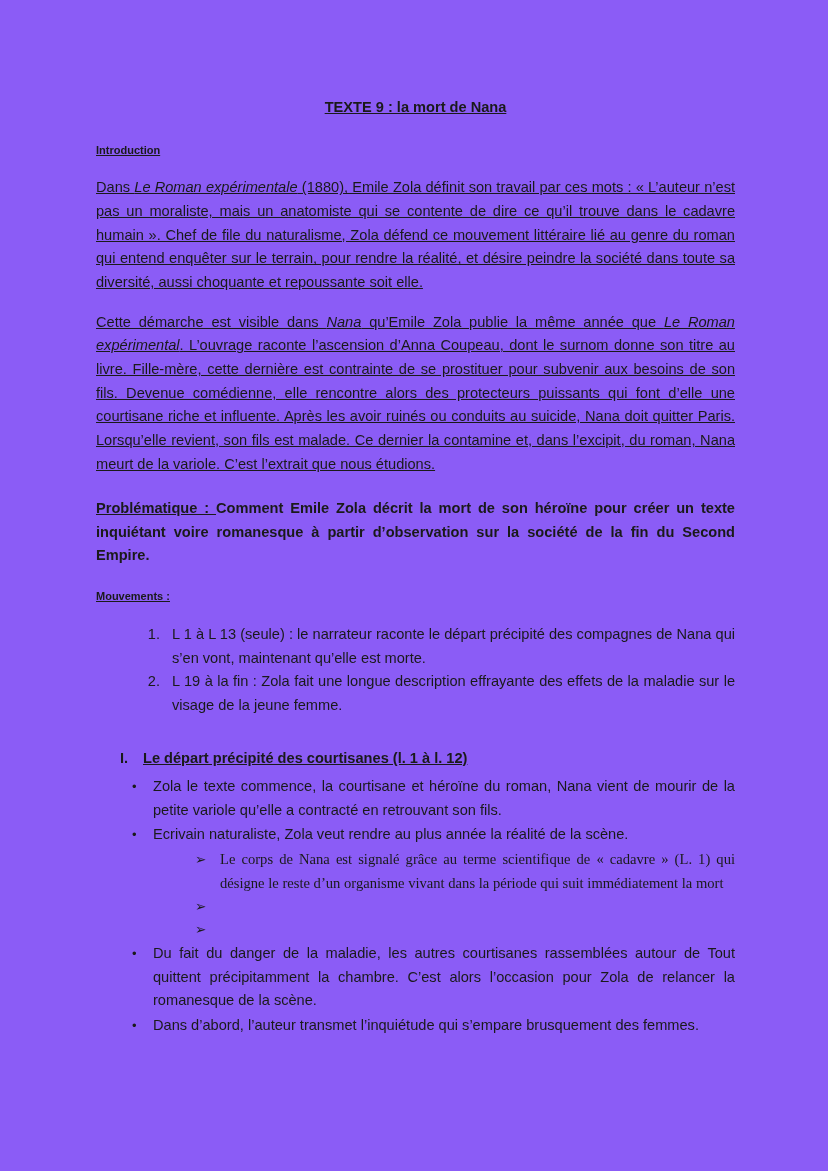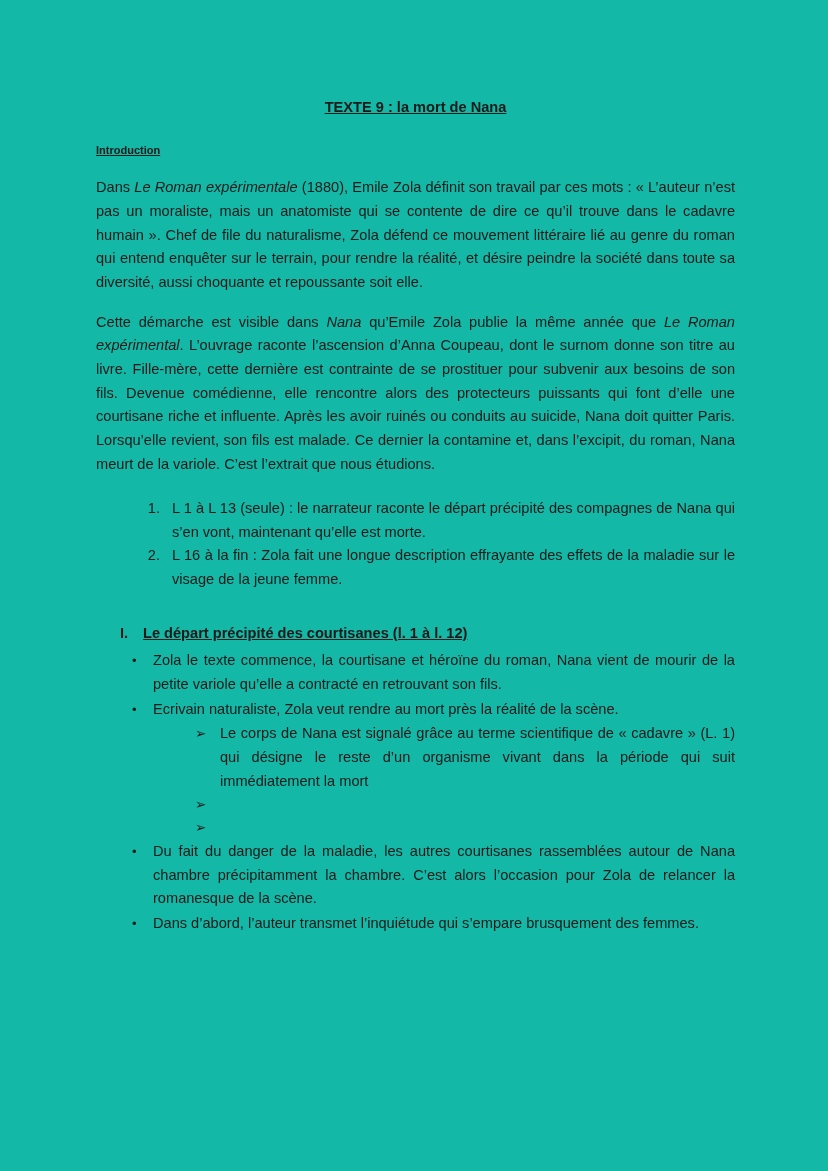--- a/index.html
+++ b/index.html
@@ -4,21 +4,21 @@
 <style>
   html, body {
     margin: 0;
     padding: 0;
     background: #ffffff;
   }
   .page {
     position: relative;
     width: 828px;
     height: 1171px;
-    background: #14b8a6;
+    background: #8b5cf6;
     box-sizing: border-box;
     padding: 96px 93px 0 96px;
     font-family: "Liberation Sans", sans-serif;
     font-size: 14.6px;
     line-height: 1.62;
     color: #1a1a1a;
     overflow: hidden;
   }
 
   
@@ -35,20 +35,21 @@
     font-size: 11px;
     margin: 0 0 17px 0;
   }
   .sec-head span { text-decoration: underline; }
 
   
   p.body {
     margin: 0 0 16px 0;
     text-align: justify;
     text-justify: inter-word;
+    text-decoration: underline;
   }
   p.body.last { margin-bottom: 21px; }
   .it { font-style: italic; }
 
   
   .problematique {
     font-weight: bold;
     text-align: justify;
     margin: 0 0 20px 0;
   }
@@ -114,77 +115,82 @@
     flex: 0 0 25px;
     width: 25px;
     font-size: 13.5px;
     line-height: 1.62;
     color: #1a1a1a;
   }
   .b2 .tx {
     flex: 1 1 auto;
     text-align: justify;
     text-justify: inter-word;
+    font-family: Liberation Serif, serif;
   }
 </style>
 </head>
 <body>
 
 <div class="page">
 
   <h1 class="doc-title">
     <span>TEXTE 9 : la mort de Nana</span>
   </h1>
 
   <h2 class="sec-head">
     <span>Introduction</span>
   </h2>
 
   <p class="body"><span>Dans </span><span class="it">Le Roman expérimentale</span><span> (1880), Emile Zola définit son travail par ces mots : « L’auteur n’est pas un moraliste, mais un anatomiste qui se contente de dire ce qu’il trouve dans le cadavre humain ». Chef de file du naturalisme, Zola défend ce mouvement littéraire lié au genre du roman qui entend enquêter sur le terrain, pour rendre la réalité, et désire peindre la société dans toute sa diversité, aussi choquante et repoussante soit elle.</span></p>
 
   <p class="body last"><span>Cette démarche est visible dans </span><span class="it">Nana</span><span> qu’Emile Zola publie la même année que </span><span class="it">Le Roman expérimental</span><span>. L’ouvrage raconte l’ascension d’Anna Coupeau, dont le surnom donne son titre au livre. Fille-mère, cette dernière est contrainte de se prostituer pour subvenir aux besoins de son fils. Devenue comédienne, elle rencontre alors des protecteurs puissants qui font d’elle une courtisane riche et influente. Après les avoir ruinés ou conduits au suicide, Nana doit quitter Paris. Lorsqu’elle revient, son fils est malade. Ce dernier la contamine et, dans l’excipit, du roman, Nana meurt de la variole. C’est l’extrait que nous étudions.</span></p>
 
+  <p class="problematique"><span class="lbl">Problématique : </span><span>Comment Emile Zola décrit la mort de son héroïne pour créer un texte inquiétant voire romanesque à partir d’observation sur la société de la fin du Second Empire.</span></p>
 
+  <h2 class="sec-head">
+    <span>Mouvements :</span>
+  </h2>
 
   <ol class="mouvements">
     <li>L 1 à L 13 (seule) :  le narrateur raconte le départ précipité des compagnes de Nana qui s’en vont, maintenant qu’elle est morte.</li>
-    <li>L 16 à la fin : Zola fait une longue description effrayante des effets de la maladie sur le visage de la jeune femme.</li>
+    <li>L 19 à la fin : Zola fait une longue description effrayante des effets de la maladie sur le visage de la jeune femme.</li>
   </ol>
 
   <div class="roman-section">
     <div class="roman-num">I.</div>
     <div class="roman-title">Le départ précipité des courtisanes (l. 1 à l. 12)</div>
   </div>
 
   <div class="b1">
     <div class="mk">•</div>
     <div class="tx">Zola le texte commence, la courtisane et héroïne du roman, Nana vient de mourir de la petite variole qu’elle a contracté en retrouvant son fils.</div>
   </div>
 
   <div class="b1">
     <div class="mk">•</div>
-    <div class="tx">Ecrivain naturaliste, Zola veut rendre au mort près la réalité de la scène.</div>
+    <div class="tx">Ecrivain naturaliste, Zola veut rendre au plus année la réalité de la scène.</div>
   </div>
 
   <div class="b2">
     <div class="mk">➢</div>
     <div class="tx">Le corps de Nana est signalé grâce au terme scientifique de « cadavre » (L. 1) qui désigne le reste d’un organisme vivant dans la période qui suit immédiatement la mort</div>
   </div>
 
   <div class="b2">
     <div class="mk">➢</div>
   </div>
 
   <div class="b2">
     <div class="mk">➢</div>
   </div>
 
   <div class="b1">
     <div class="mk">•</div>
-    <div class="tx">Du fait du danger de la maladie, les autres courtisanes rassemblées autour de Nana chambre précipitamment la chambre. C’est alors l’occasion pour Zola de relancer la romanesque de la scène.</div>
+    <div class="tx">Du fait du danger de la maladie, les autres courtisanes rassemblées autour de Tout quittent précipitamment la chambre. C’est alors l’occasion pour Zola de relancer la romanesque de la scène.</div>
   </div>
 
   <div class="b1">
     <div class="mk">•</div>
     <div class="tx">Dans d’abord, l’auteur transmet l’inquiétude qui s’empare brusquement des femmes.</div>
   </div>
 
 </div>
 
 </body></html>

